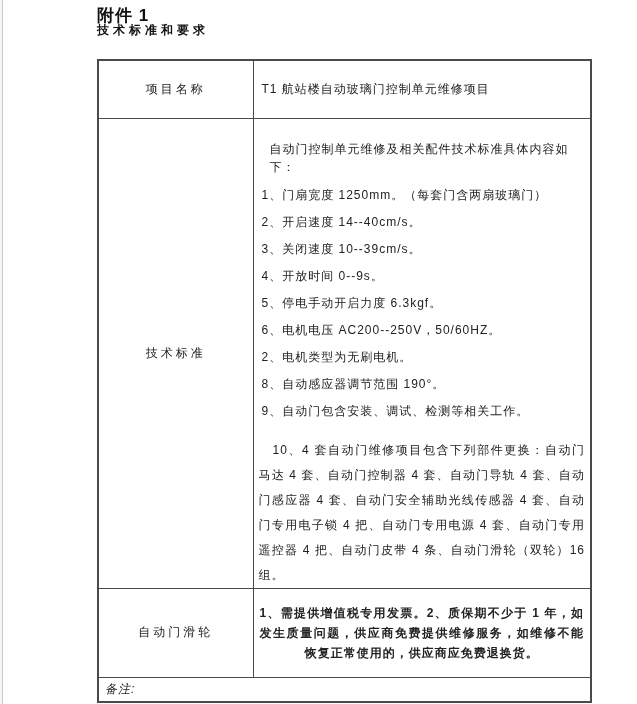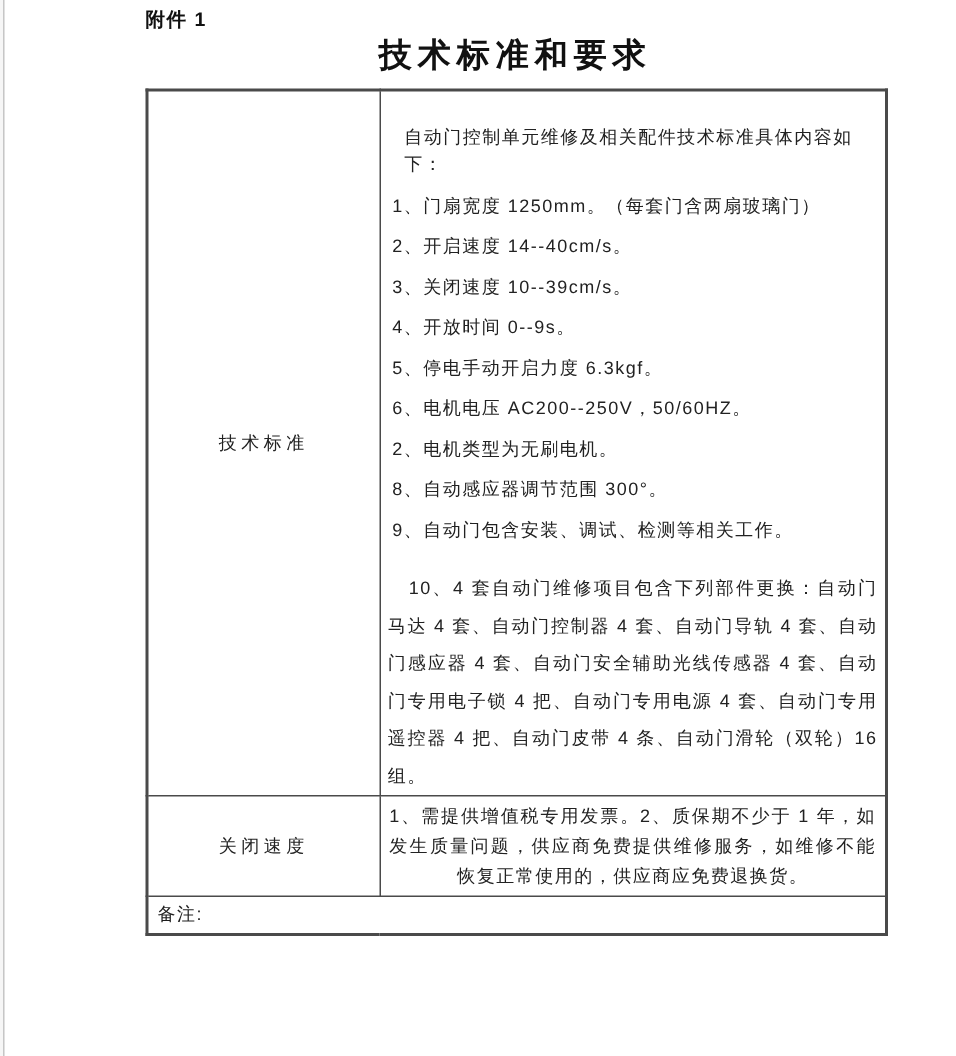--- a/index.html
+++ b/index.html
@@ -15,34 +15,33 @@
     position: absolute;
     left: 0; top: 0;
     width: 3px; height: 704px;
     background: #f6f6f6;
     border-right: 1px solid #c6c6c6;
   }
   .attachment-label {
     position: absolute;
     left: 97px;
     font-weight: bold;
-    font-size: 13px;
+    font-size: 17px;
     letter-spacing: 1px;
     color: #111;
     white-space: nowrap;
   }
   #attachment-1 { top: 4px; }
   #attachment-2 { top: 681px; margin-top: 32px; }
   .doc-title {
     position: absolute;
     left: 97px; top: 22px;
     width: 493px;
-    text-align: center;
     font-weight: bold;
-    font-size: 22px;
+    font-size: 12px;
     letter-spacing: 4px;
     color: #111;
   }
   table.spec-table {
     position: absolute;
     left: 97px; top: 59px;
     width: 493px;
     border-collapse: collapse;
     table-layout: fixed;
     border: 2px solid #4a4a4a;
@@ -60,21 +59,21 @@
   }
   td.value-cell {
     width: 338px;
     padding: 0 8px;
     letter-spacing: 1px;
     color: #222;
   }
   tr.row-project td { height: 58px; }
   tr.row-tech td { height: 451px; }
   tr.row-other td { height: 64px; }
-  tr.row-remark td { height: 25px; }
+  tr.row-remark td { height: 25px; font-style: italic; }
   td.tech-cell {
     vertical-align: top;
     padding: 21px 5px 0 5px;
   }
   .tech-heading {
     font-weight: normal;
     margin: 0 0 10px 11px;
     letter-spacing: 1px;
     line-height: 18px;
   }
@@ -85,59 +84,64 @@
     white-space: nowrap;
   }
   .tech-paragraph {
     margin-top: 18px;
     line-height: 25px;
     letter-spacing: 1px;
     text-align: justify;
     text-indent: 14px;
   }
   td.other-cell {
-    padding: 3px 6px;
+    padding: 14px 6px;
     line-height: 20px;
     text-align: justify;
     text-align-last: center;
+    font-weight: bold;
   }
   td.remark-cell {
     padding-left: 6px;
     letter-spacing: 1px;
   }
 </style>
 </head>
 <body>
 
 <div class="page-edge"></div>
 
 <div id="attachment-1" class="attachment-label">附件 1</div>
 
 <div class="doc-title">技术标准和要求</div>
 
 <table class="spec-table">
   <tbody>
+      <tr class="row-project">
+    <td class="label-cell">项目名称</td>
+    <td class="value-cell">T1 航站楼自动玻璃门控制单元维修项目</td>
+  </tr>
   <tr class="row-tech">
     <td class="label-cell">技术标准</td>
     <td class="value-cell tech-cell">
       <div class="tech-heading">自动门控制单元维修及相关配件技术标准具体内容如下：</div>
       <div class="tech-item">1、门扇宽度 1250mm。（每套门含两扇玻璃门）</div>
       <div class="tech-item">2、开启速度 14--40cm/s。</div>
       <div class="tech-item">3、关闭速度 10--39cm/s。</div>
       <div class="tech-item">4、开放时间 0--9s。</div>
       <div class="tech-item">5、停电手动开启力度 6.3kgf。</div>
       <div class="tech-item">6、电机电压 AC200--250V，50/60HZ。</div>
       <div class="tech-item">2、电机类型为无刷电机。</div>
-      <div class="tech-item">8、自动感应器调节范围 300°。</div>
+      <div class="tech-item">8、自动感应器调节范围 190°。</div>
       <div class="tech-item">9、自动门包含安装、调试、检测等相关工作。</div>
       <div class="tech-paragraph">10、4 套自动门维修项目包含下列部件更换：自动门马达 4 套、自动门控制器 4 套、自动门导轨 4 套、自动门感应器 4 套、自动门安全辅助光线传感器 4 套、自动门专用电子锁 4 把、自动门专用电源 4 套、自动门专用遥控器 4 把、自动门皮带 4 条、自动门滑轮（双轮）16 组。</div>
     </td>
   </tr>
   <tr class="row-other">
-    <td class="label-cell">关闭速度</td>
+    <td class="label-cell">自动门滑轮</td>
     <td class="value-cell other-cell">1、需提供增值税专用发票。2、质保期不少于 1 年，如发生质量问题，供应商免费提供维修服务，如维修不能恢复正常使用的，供应商应免费退换货。</td>
   </tr>
   <tr class="row-remark">
     <td class="remark-cell" colspan="2">备注:</td>
   </tr>
 </tbody>
   </table>
 
 <div id="attachment-2" class="attachment-label">附件 2:</div>
 

